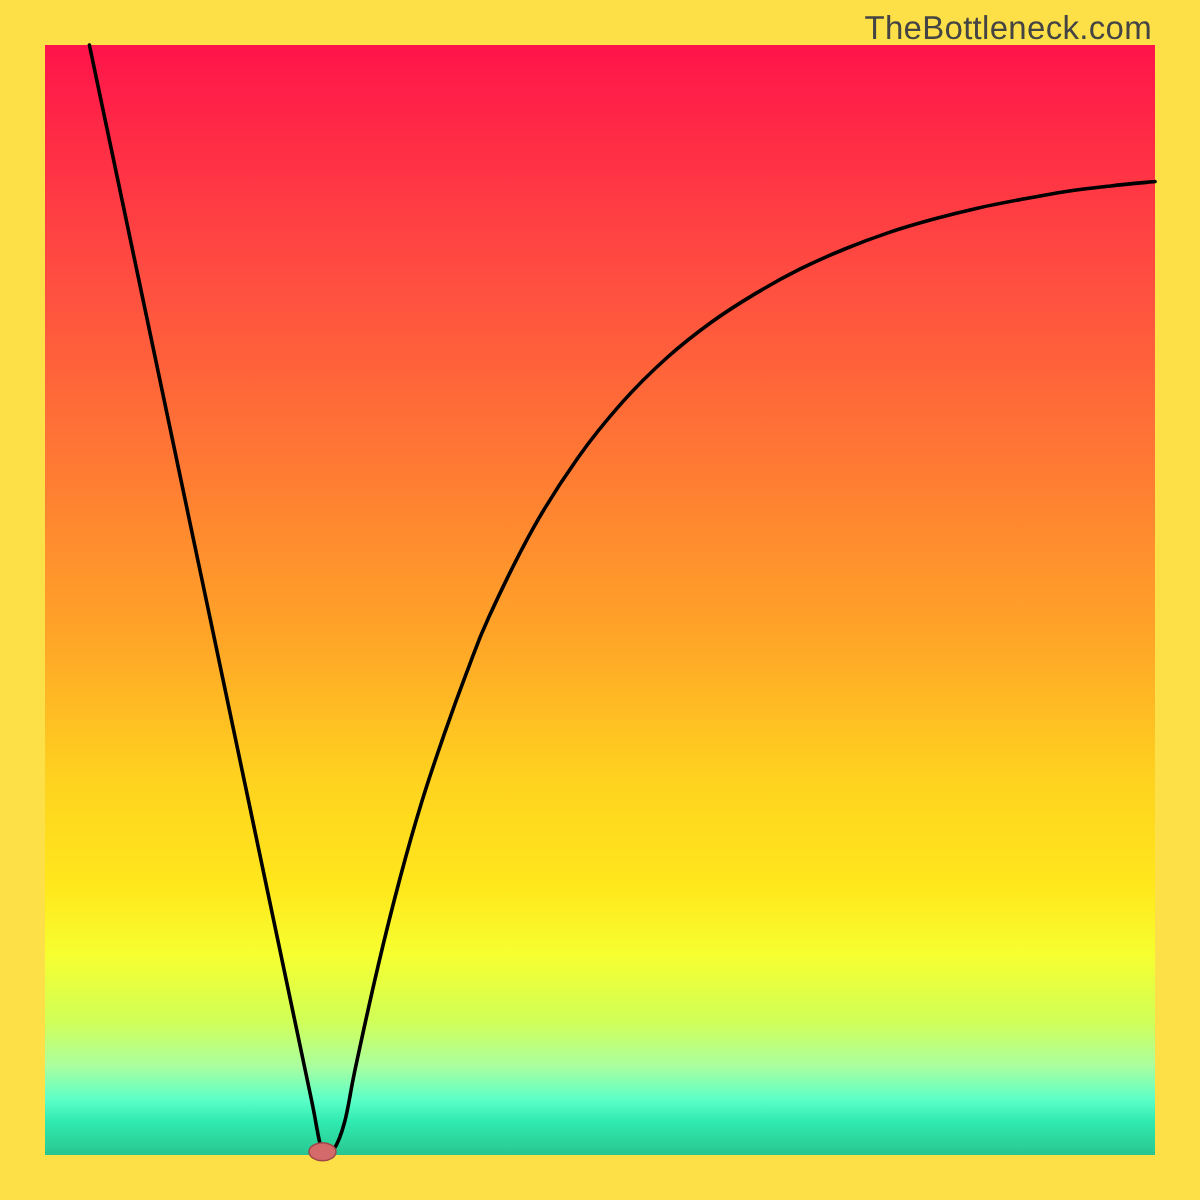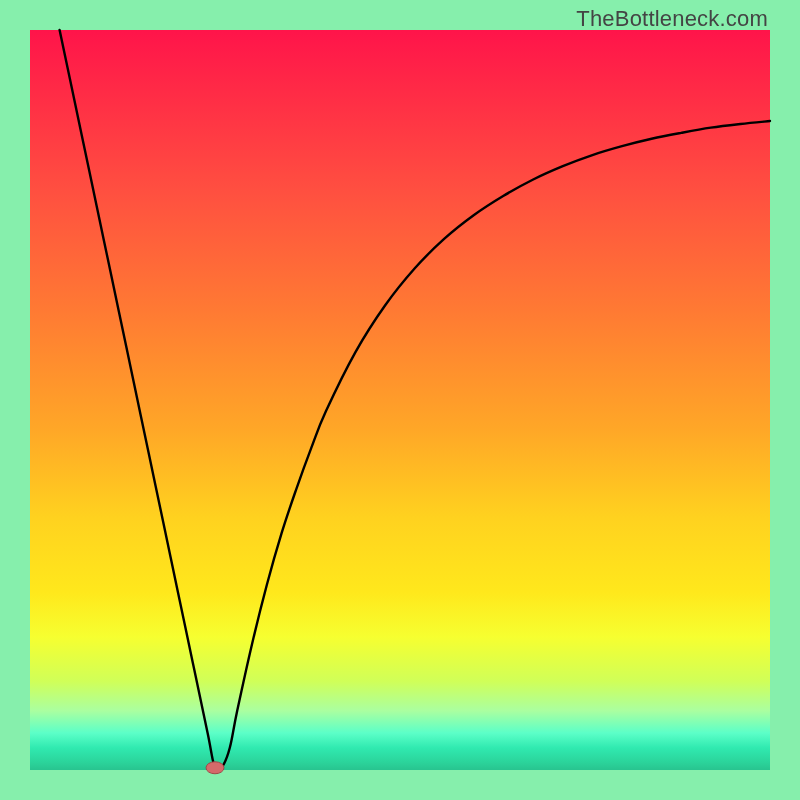--- a/index.html
+++ b/index.html
@@ -7,21 +7,21 @@
     padding: 0;
     width: 800px;
     height: 800px;
     overflow: hidden;
     background: #000;
     font-family: Arial, Helvetica, sans-serif;
   }
   .outer {
     width: 800px;
     height: 800px;
-    background: #86efac;
+    background: #fde047;
     position: relative;
   }
   .plot {
     position: absolute;
     left: 30px;
     top: 30px;
     width: 740px;
     height: 740px;
     background: linear-gradient(
       to bottom,

